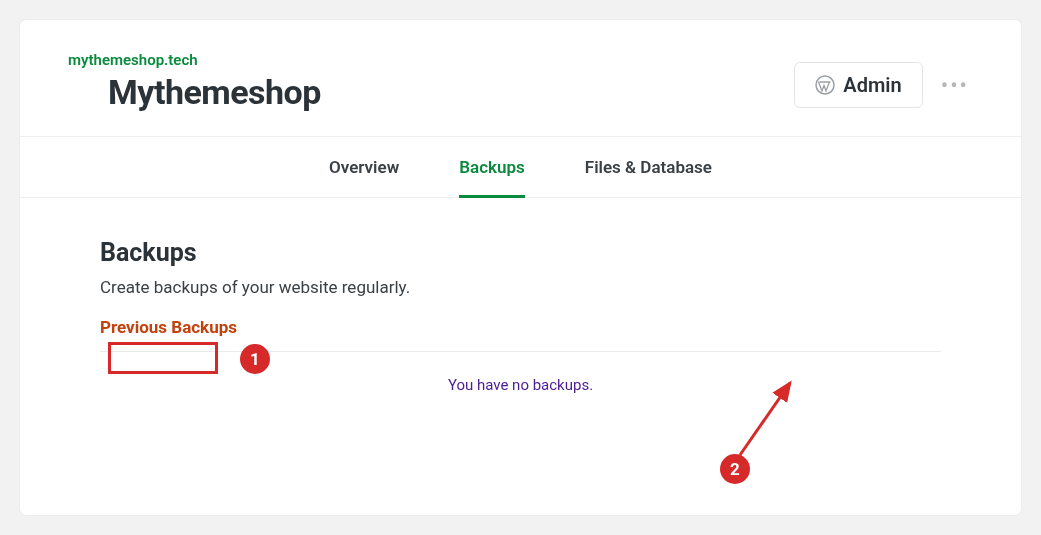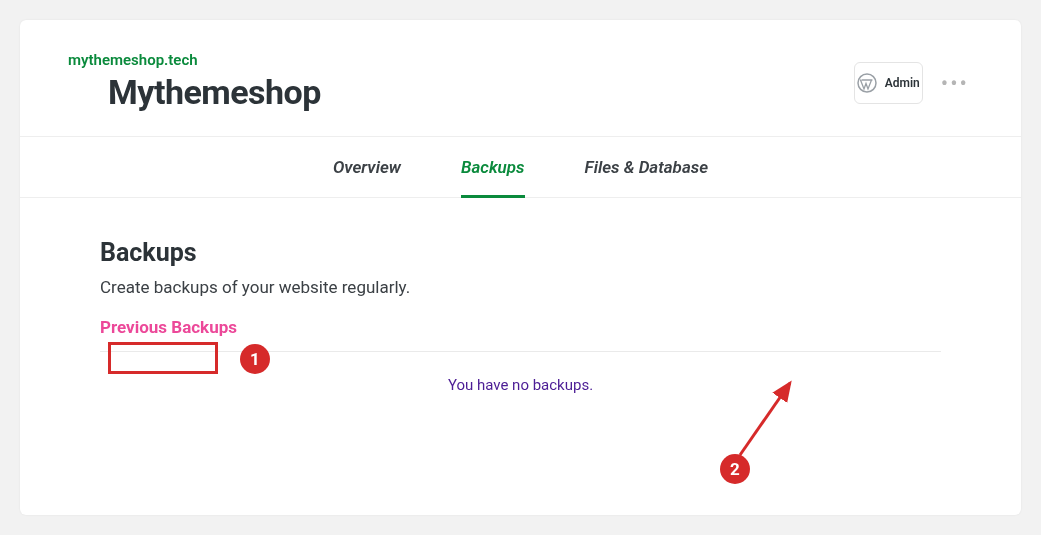--- a/index.html
+++ b/index.html
@@ -50,42 +50,41 @@
       gap: 14px;
       padding-top: 12px;
     }
     .admin-button {
       display: flex;
       align-items: center;
       gap: 8px;
       background: #fff;
       border: 1px solid #e4e4e4;
       border-radius: 6px;
-      padding: 10px 2px;
-      font-size: 12px;
+      padding: 10px 20px;
+      font-size: 20px;
       font-weight: 600;
       color: #2c3338;
       cursor: pointer;
     }
     .admin-button svg { display: block; }
     .more-dots {
       color: #b5b5b5;
       font-size: 22px;
       letter-spacing: 2px;
       cursor: pointer;
       padding: 4px;
     }
     .tabs {
       border-top: 1px solid #eee;
       border-bottom: 1px solid #eee;
       display: flex;
       justify-content: center;
       gap: 60px;
       padding: 0;
-      font-style: italic;
     }
     .tab {
       padding: 20px 0;
       font-size: 17px;
       font-weight: 600;
       color: #3b4045;
       cursor: pointer;
       position: relative;
     }
     .tab.active {
@@ -136,21 +135,21 @@
       border-radius: 6px;
       padding: 12px 22px;
       font-size: 17px;
       font-weight: 600;
       color: #2c3338;
       cursor: pointer;
     }
     .prev-title {
       font-size: 17px;
       font-weight: 700;
-      color: #ec4899;
+      color: #c2410c;
       padding-bottom: 14px;
       border-bottom: 1px solid #eaeaea;
     }
     .empty {
       text-align: center;
       color: #4c1d95;
       font-size: 15px;
       padding: 24px 0;
     }
     

